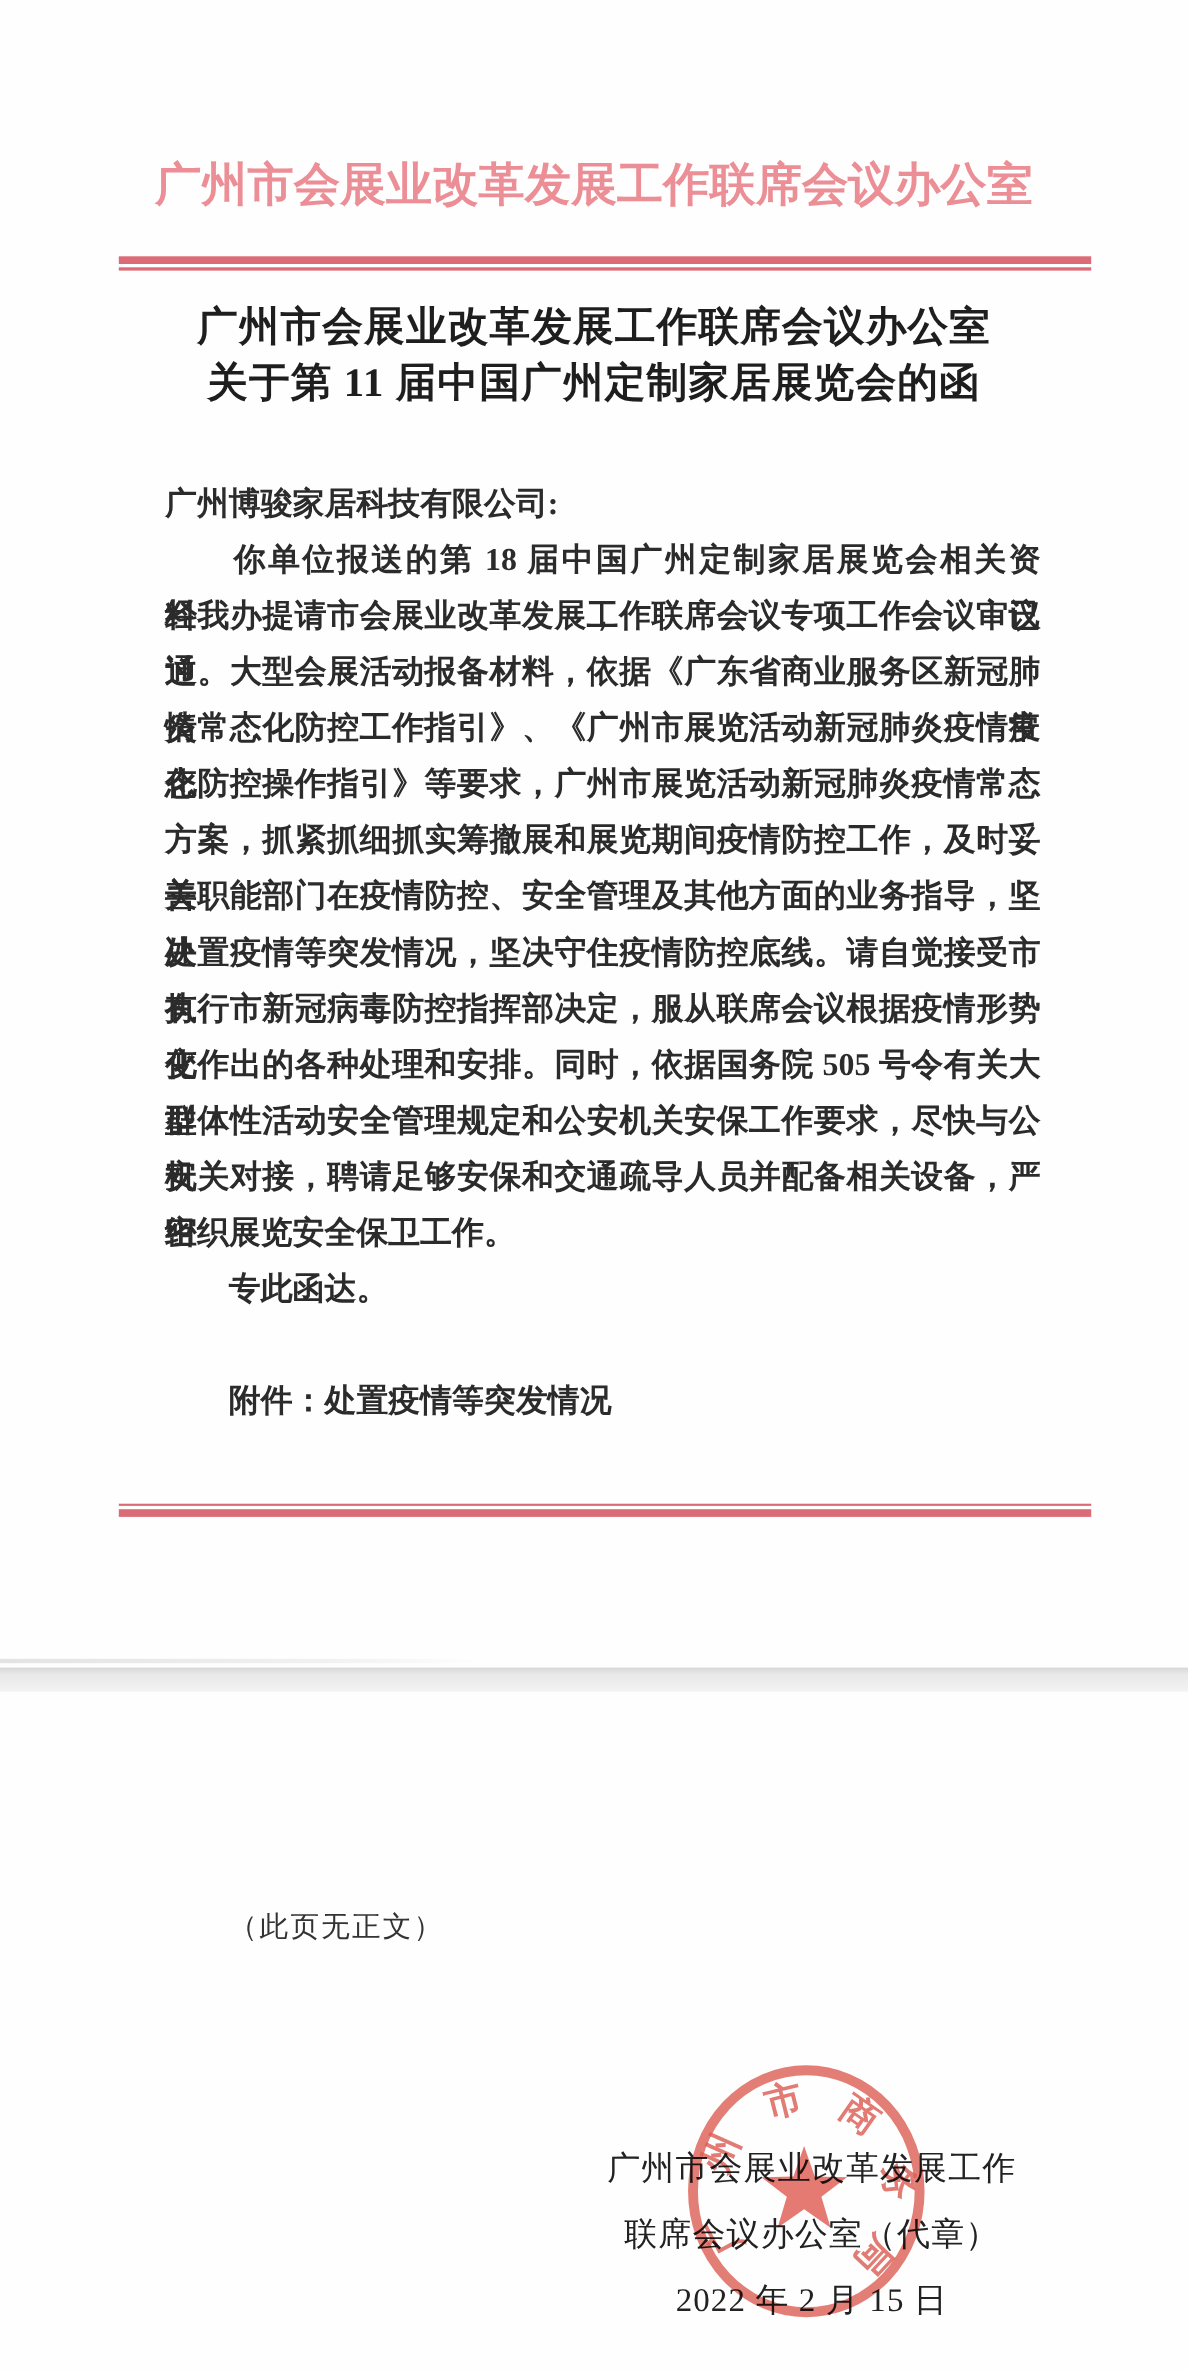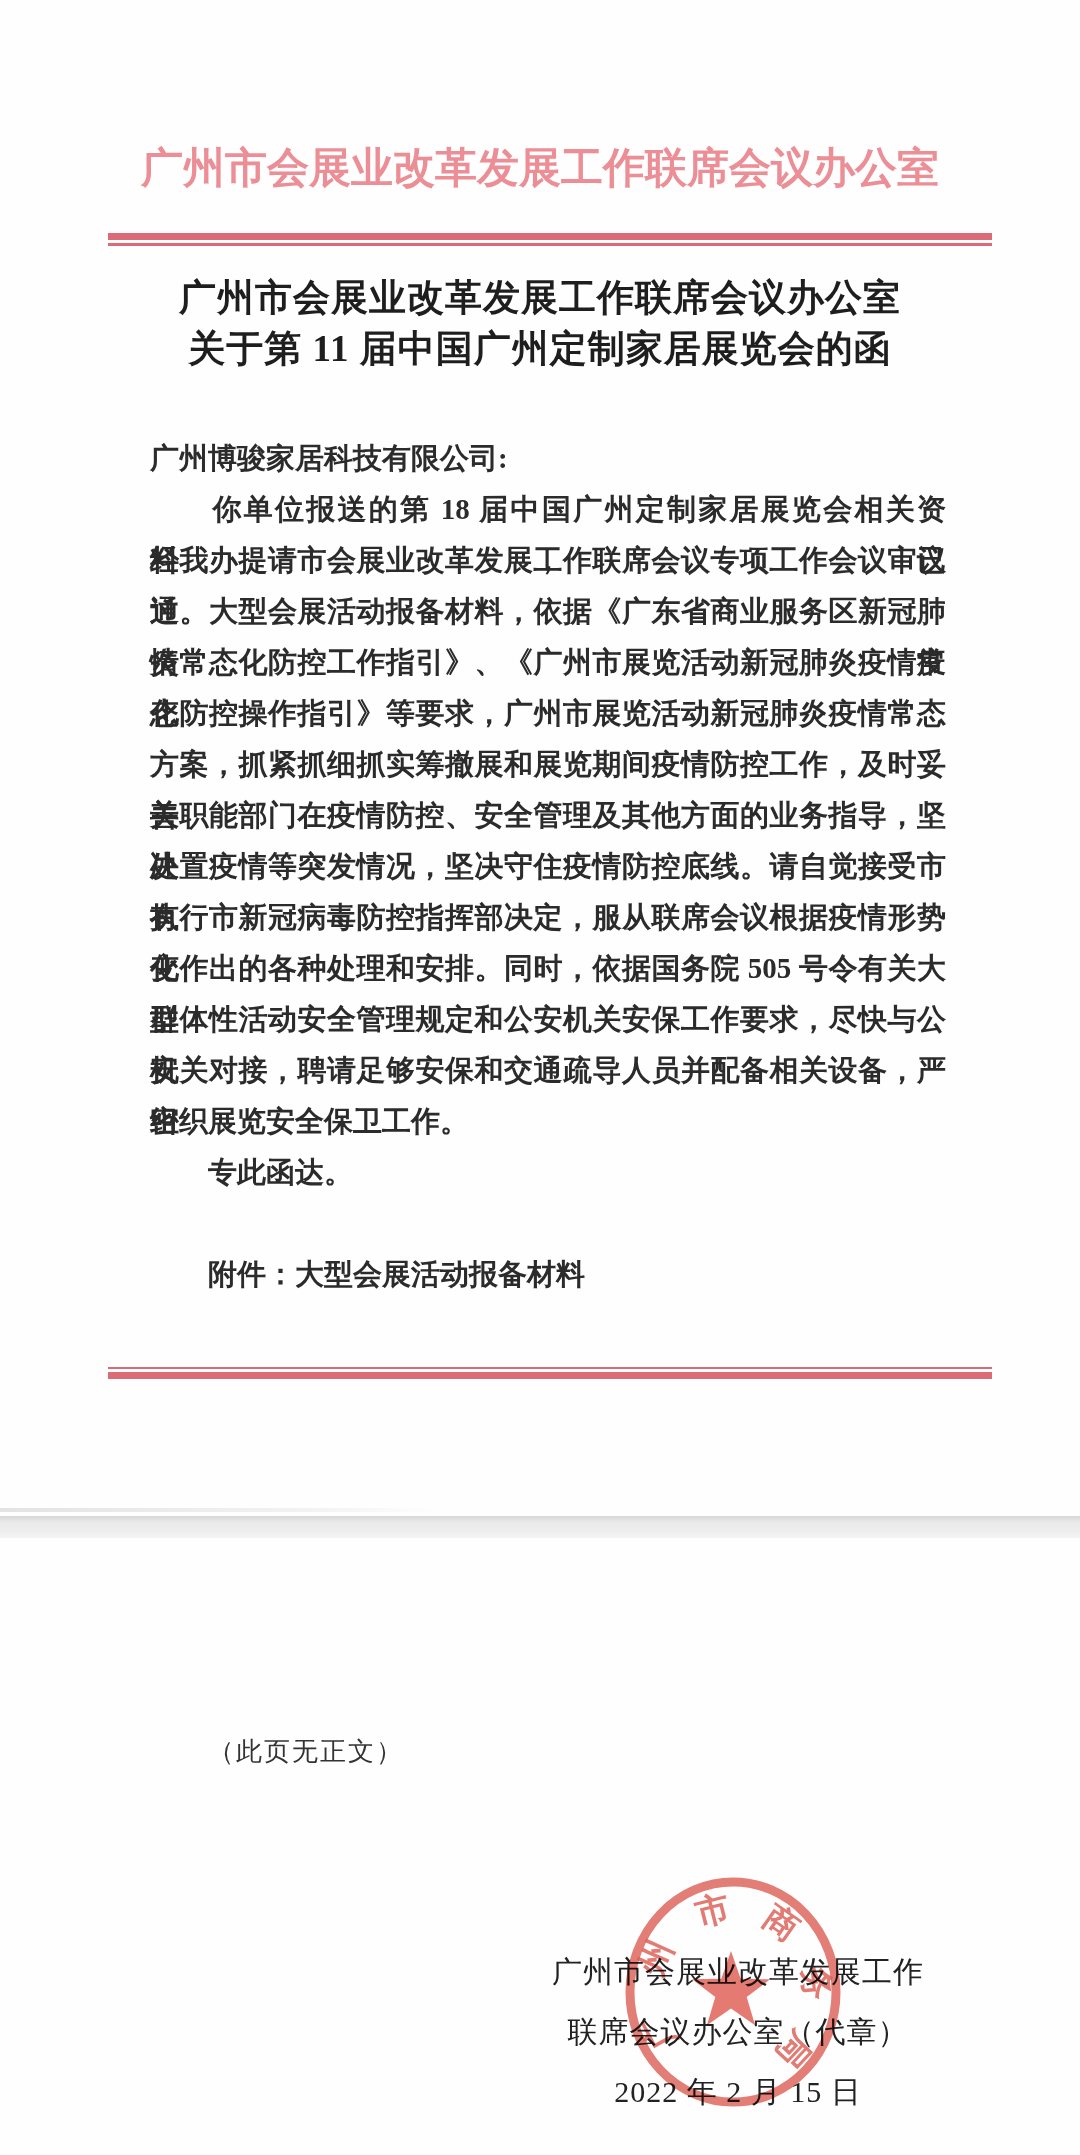--- a/index.html
+++ b/index.html
@@ -105,21 +105,21 @@
       <div class="line j">方案，抓紧抓细抓实筹撤展和展览期间疫情防控工作，及时妥善</div>
       <div class="line j">关职能部门在疫情防控、安全管理及其他方面的业务指导，坚决</div>
       <div class="line j">处置疫情等突发情况，坚决守住疫情防控底线。请自觉接受市有</div>
       <div class="line j">执行市新冠病毒防控指挥部决定，服从联席会议根据疫情形势变</div>
       <div class="line j">化作出的各种处理和安排。同时，依据国务院 505 号令有关大型</div>
       <div class="line j">群体性活动安全管理规定和公安机关安保工作要求，尽快与公安</div>
       <div class="line j">机关对接，聘请足够安保和交通疏导人员并配备相关设备，严密</div>
       <div class="line">组织展览安全保卫工作。</div>
       <div class="line">　　专此函达。</div>
       <div class="line"></div>
-      <div class="line">　　附件：大型会展活动报备材料</div>
+      <div class="line">　　附件：处置疫情等突发情况</div>
     </div>
 
     <div class="rule rule-bottom">
       <div class="bar-a"></div>
       <div class="bar-gap"></div>
       <div class="bar-b"></div>
     </div>
 
     <div class="page-edge-hint"></div>
   </section>

